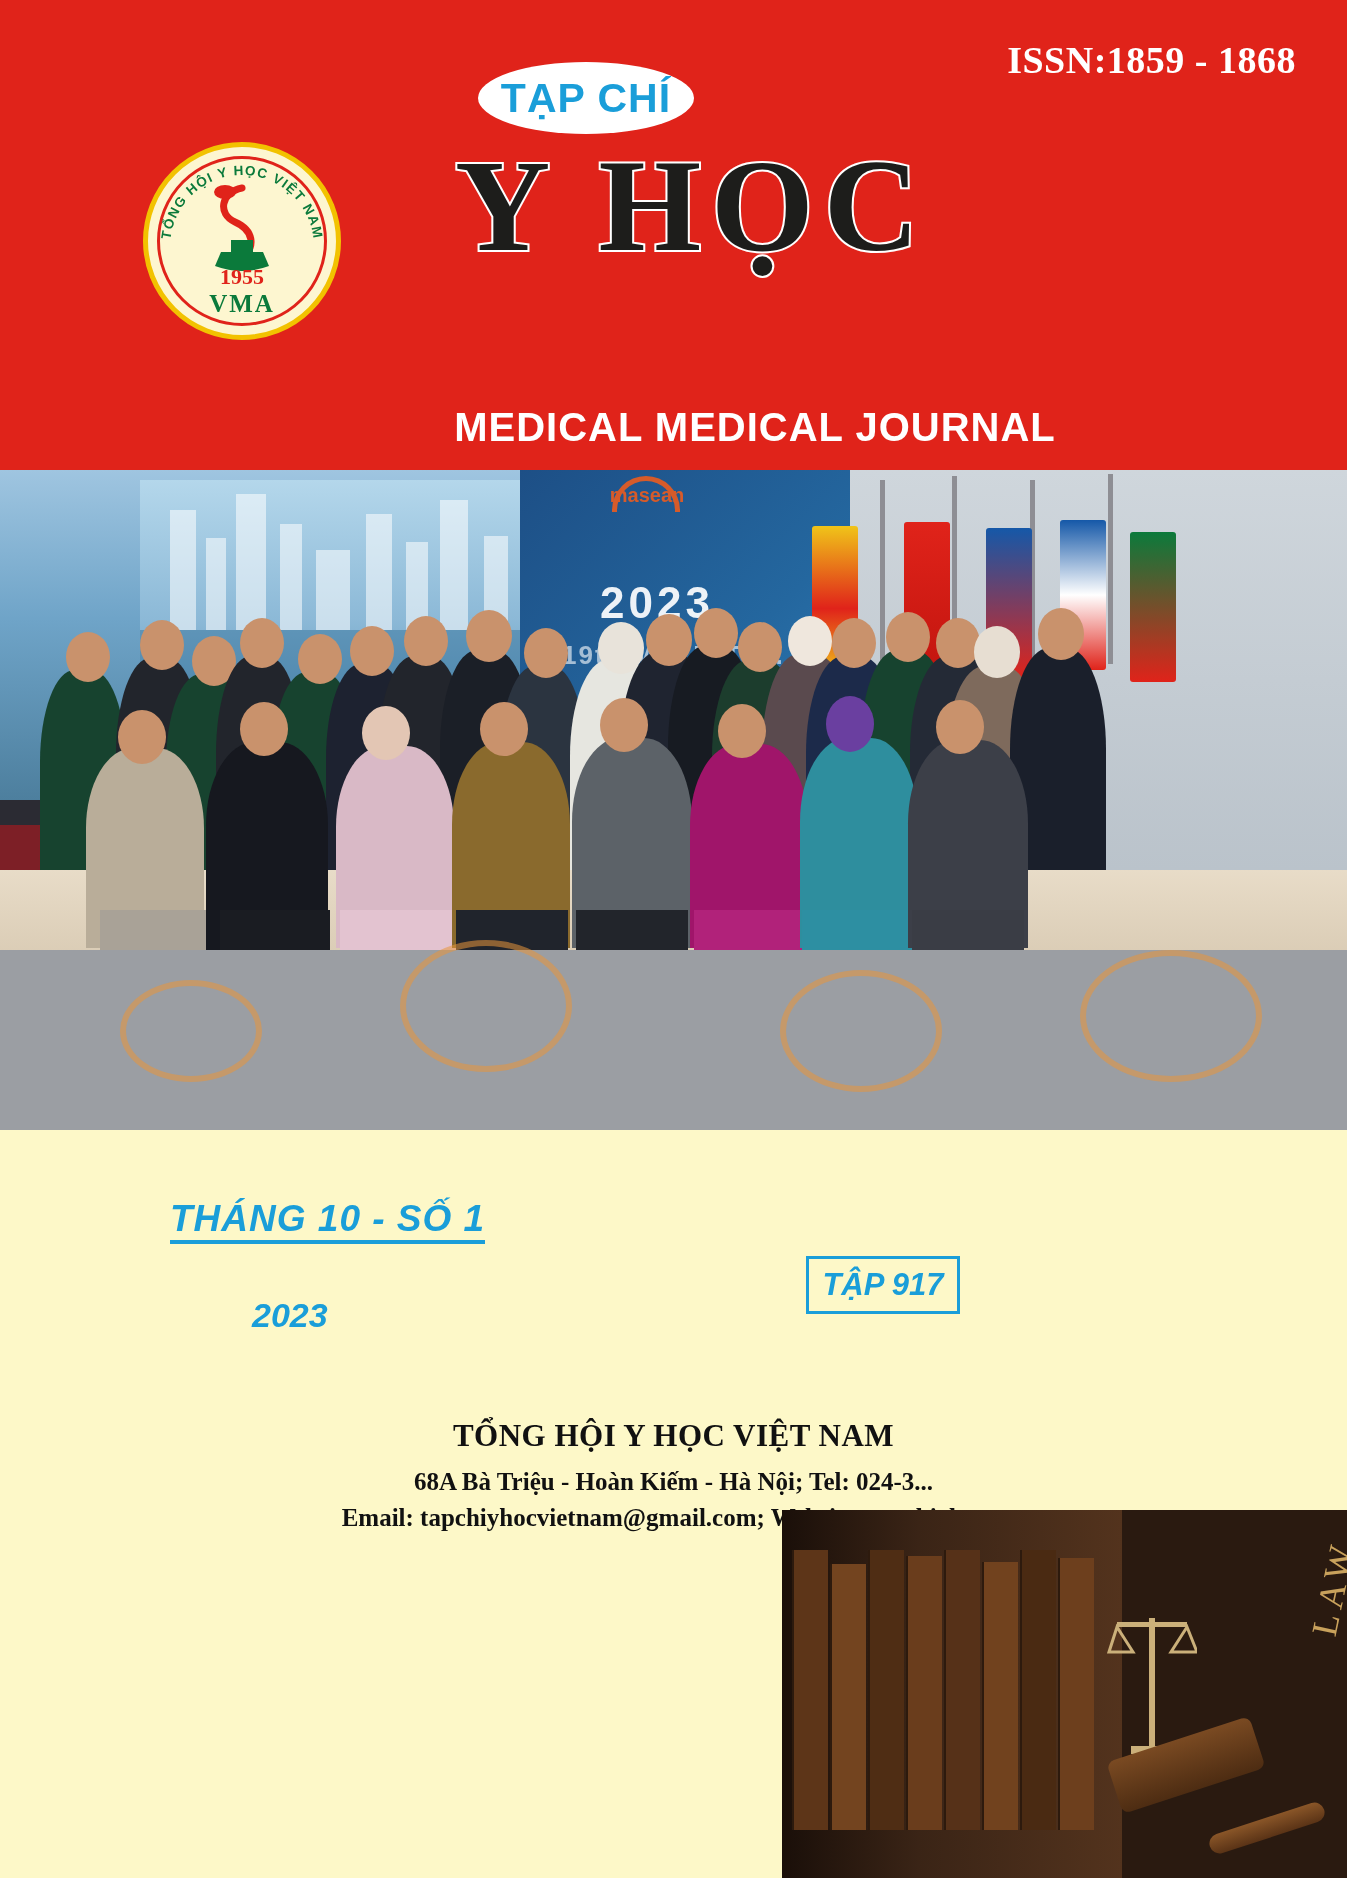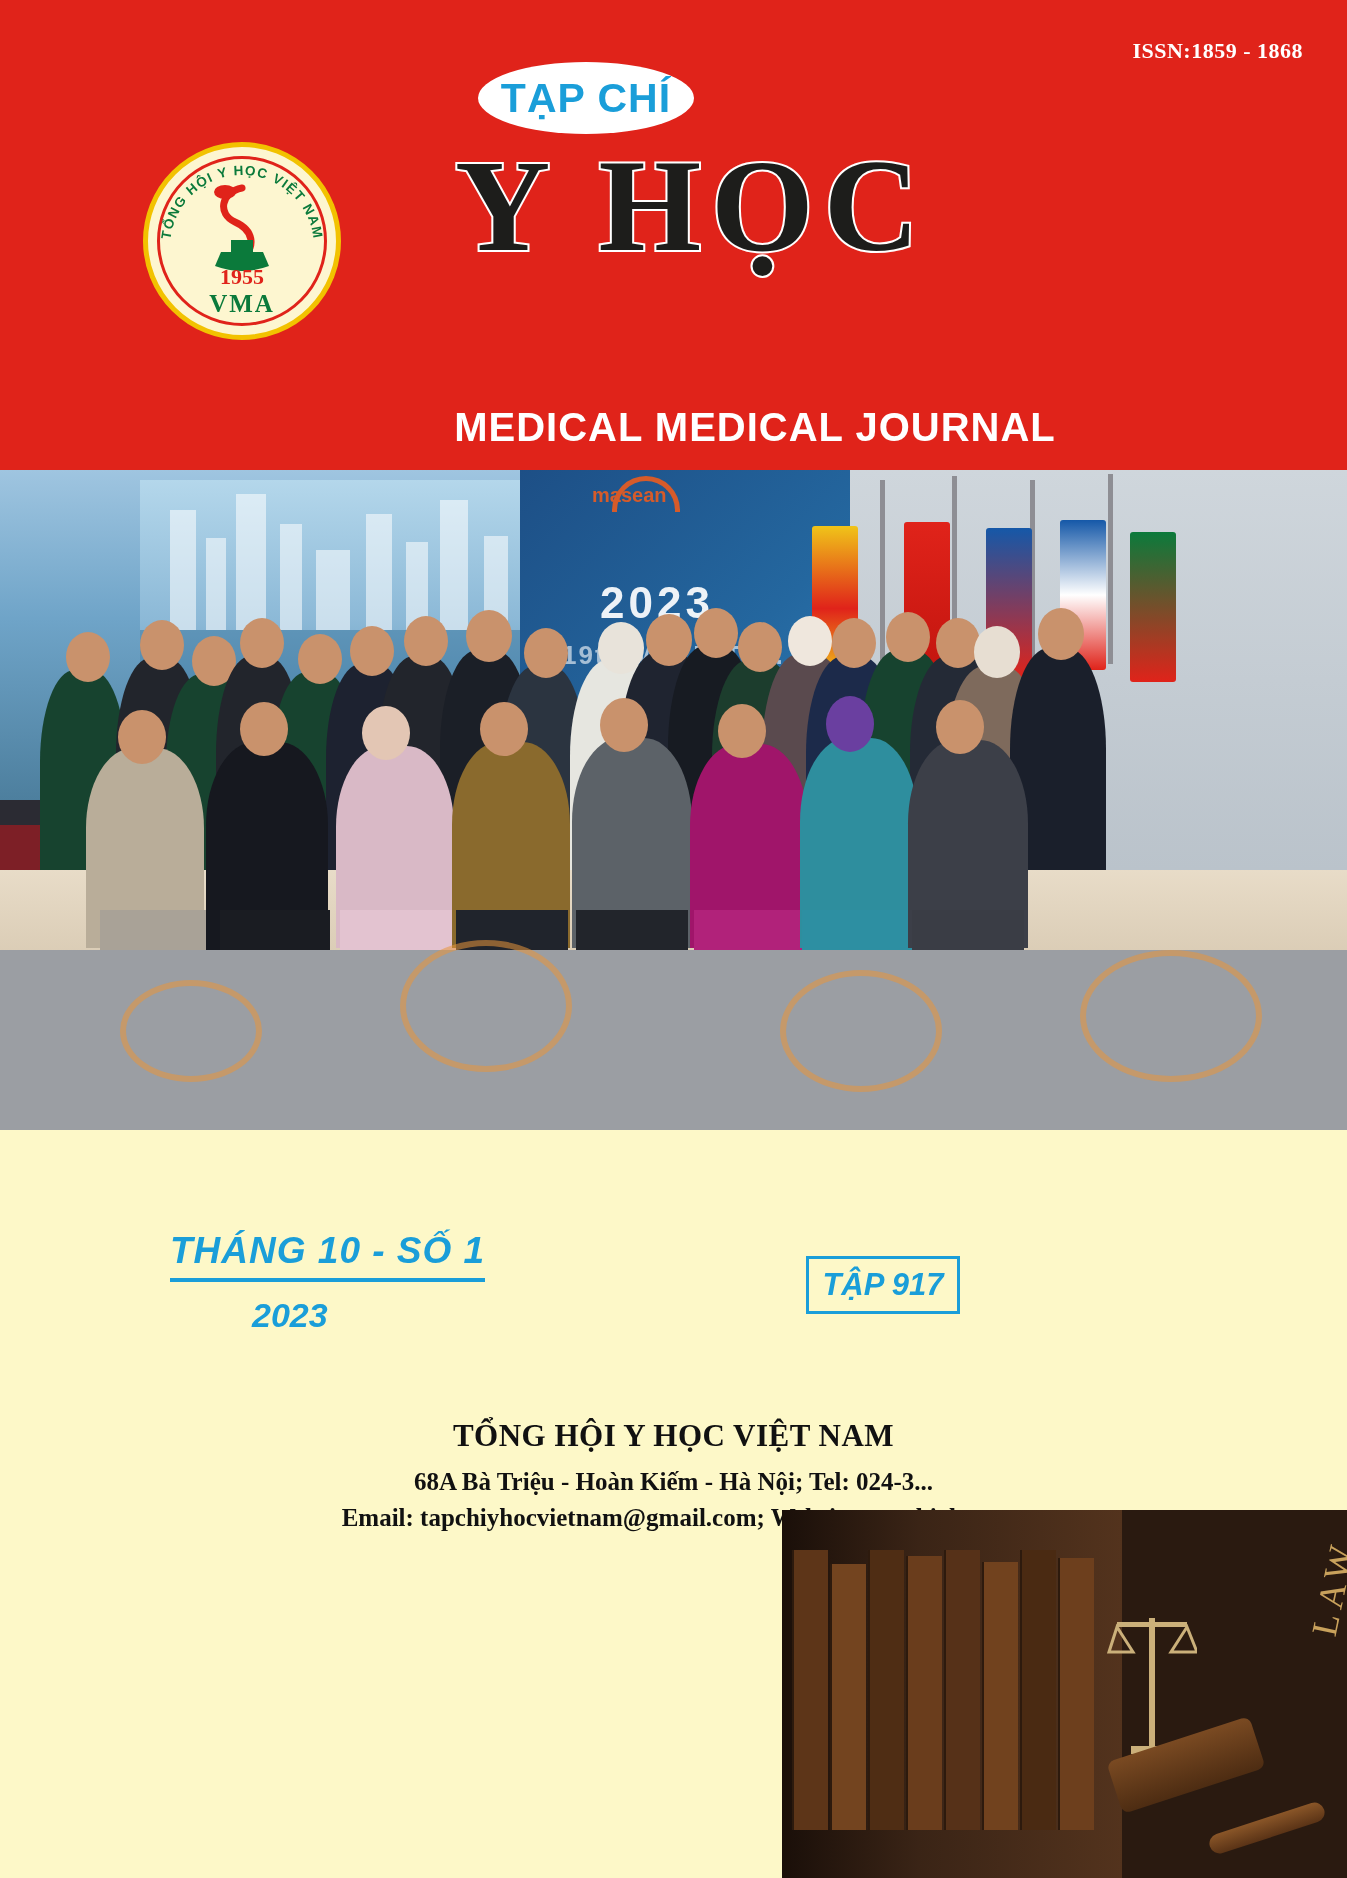--- a/index.html
+++ b/index.html
@@ -28,26 +28,26 @@
     position: absolute;
     left: 0; top: 0;
     width: 1347px;
     height: 470px;
     background: #e0231a;
     overflow: hidden;
   }
 
   .issn {
     position: absolute;
-    right: 44px;
+    right: 51px;
     top: 38px;
     color: #ffffff;
     font-family: "Liberation Serif", serif;
     font-weight: bold;
-    font-size: 22px;
+    font-size: 38px;
     letter-spacing: 0.5px;
     margin-left: 20px;
   }
 
   
   .tapchi-ellipse {
     position: absolute;
     left: 478px;
     top: 62px;
     width: 216px;
@@ -217,21 +217,21 @@
   .photo-rightscreen {
     position: absolute;
     left: 520px; top: 0;
     width: 330px; height: 330px;
     background: linear-gradient(135deg,#1d4f86 0%,#24679f 60%,#2f7cb5 100%);
   }
   .masean {
     position: absolute;
     left: 592px; top: 14px;
     width: 110px;
-    text-align: left;
+    text-align: center;
     color: #d65b2a;
     font-family: "Liberation Sans", sans-serif;
     font-weight: bold;
     font-size: 20px;
   }
   .masean-mark {
     position: absolute;
     left: 612px; top: 6px;
     width: 68px; height: 36px;
     border-radius: 34px 34px 0 0;
@@ -315,29 +315,28 @@
     left: 0;
     top: 1130px;
     width: 1347px;
     height: 748px;
     background: #fdf8c8;
   }
 
   .issue-line1 {
     position: absolute;
     left: 170px;
-    top: 1230px;
+    top: 1198px;
     font-family: "Liberation Sans", sans-serif;
     font-weight: bold;
     font-style: italic;
     font-size: 37px;
     color: #1a9ed9;
     letter-spacing: 1px;
     border-bottom: 4px solid #1a9ed9;
-    padding-bottom: 6px;
   }
   .issue-year {
     position: absolute;
     left: 252px;
     top: 1296px;
     font-family: "Liberation Sans", sans-serif;
     font-weight: bold;
     font-style: italic;
     font-size: 34px;
     color: #1a9ed9;

